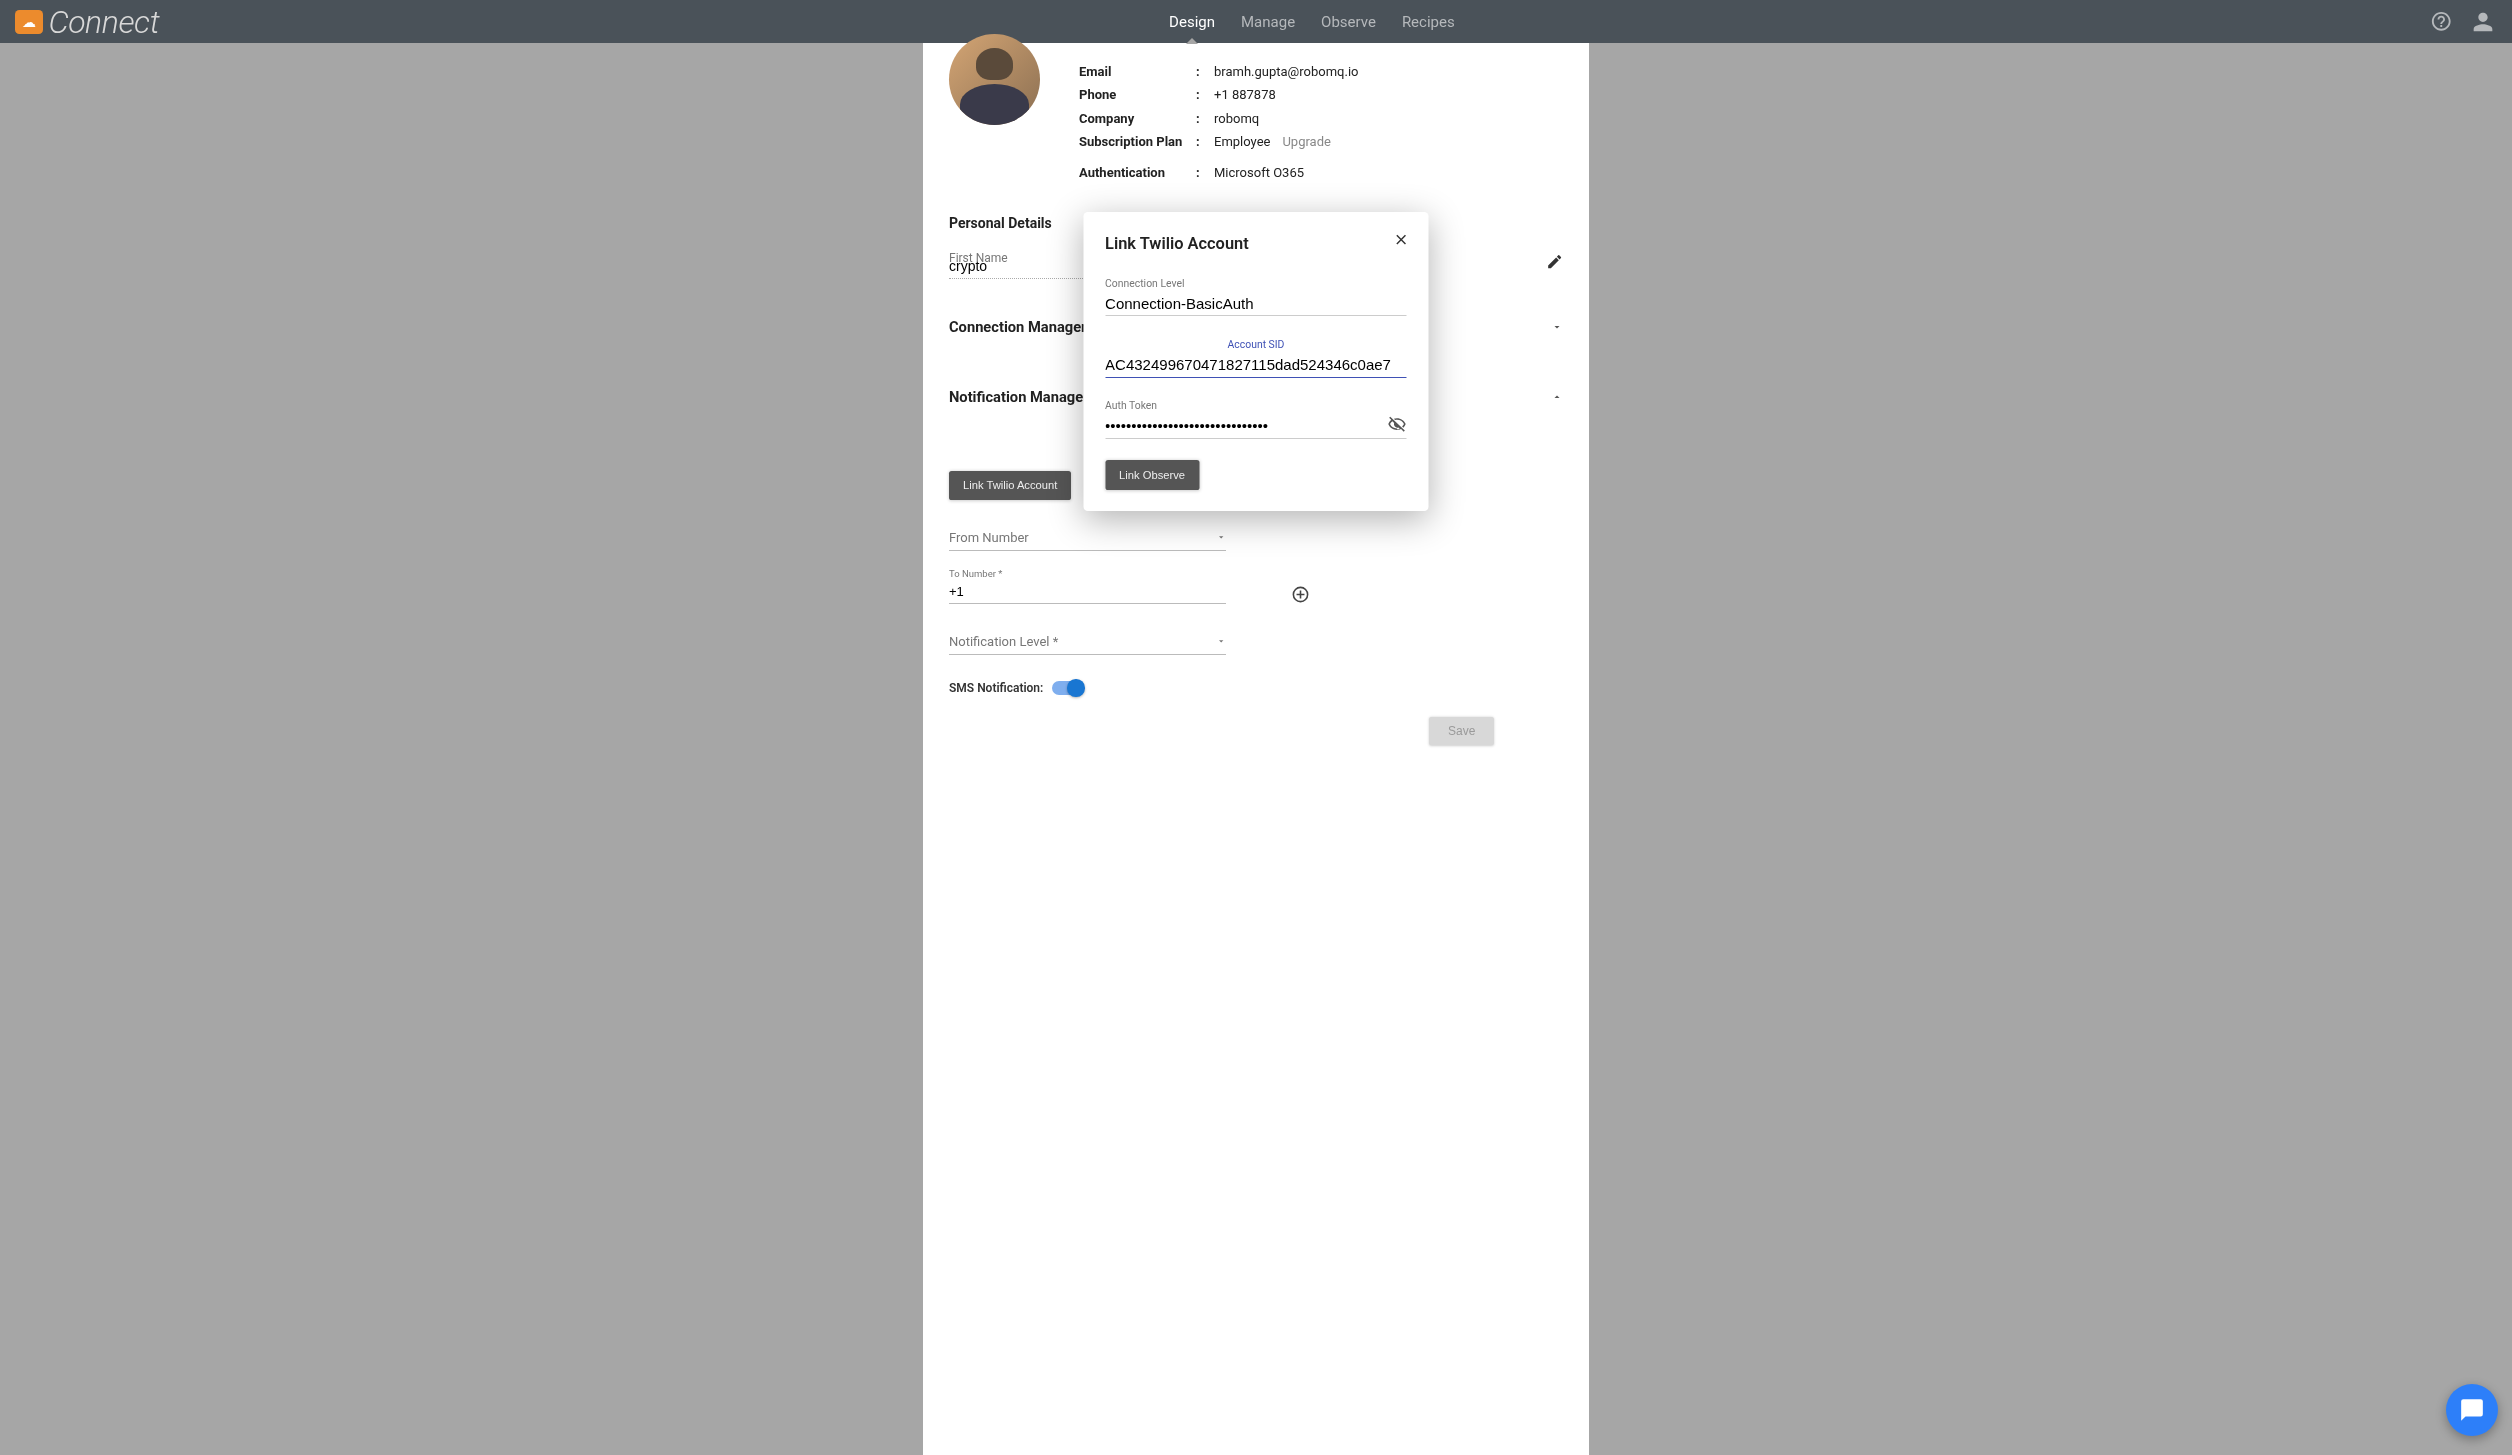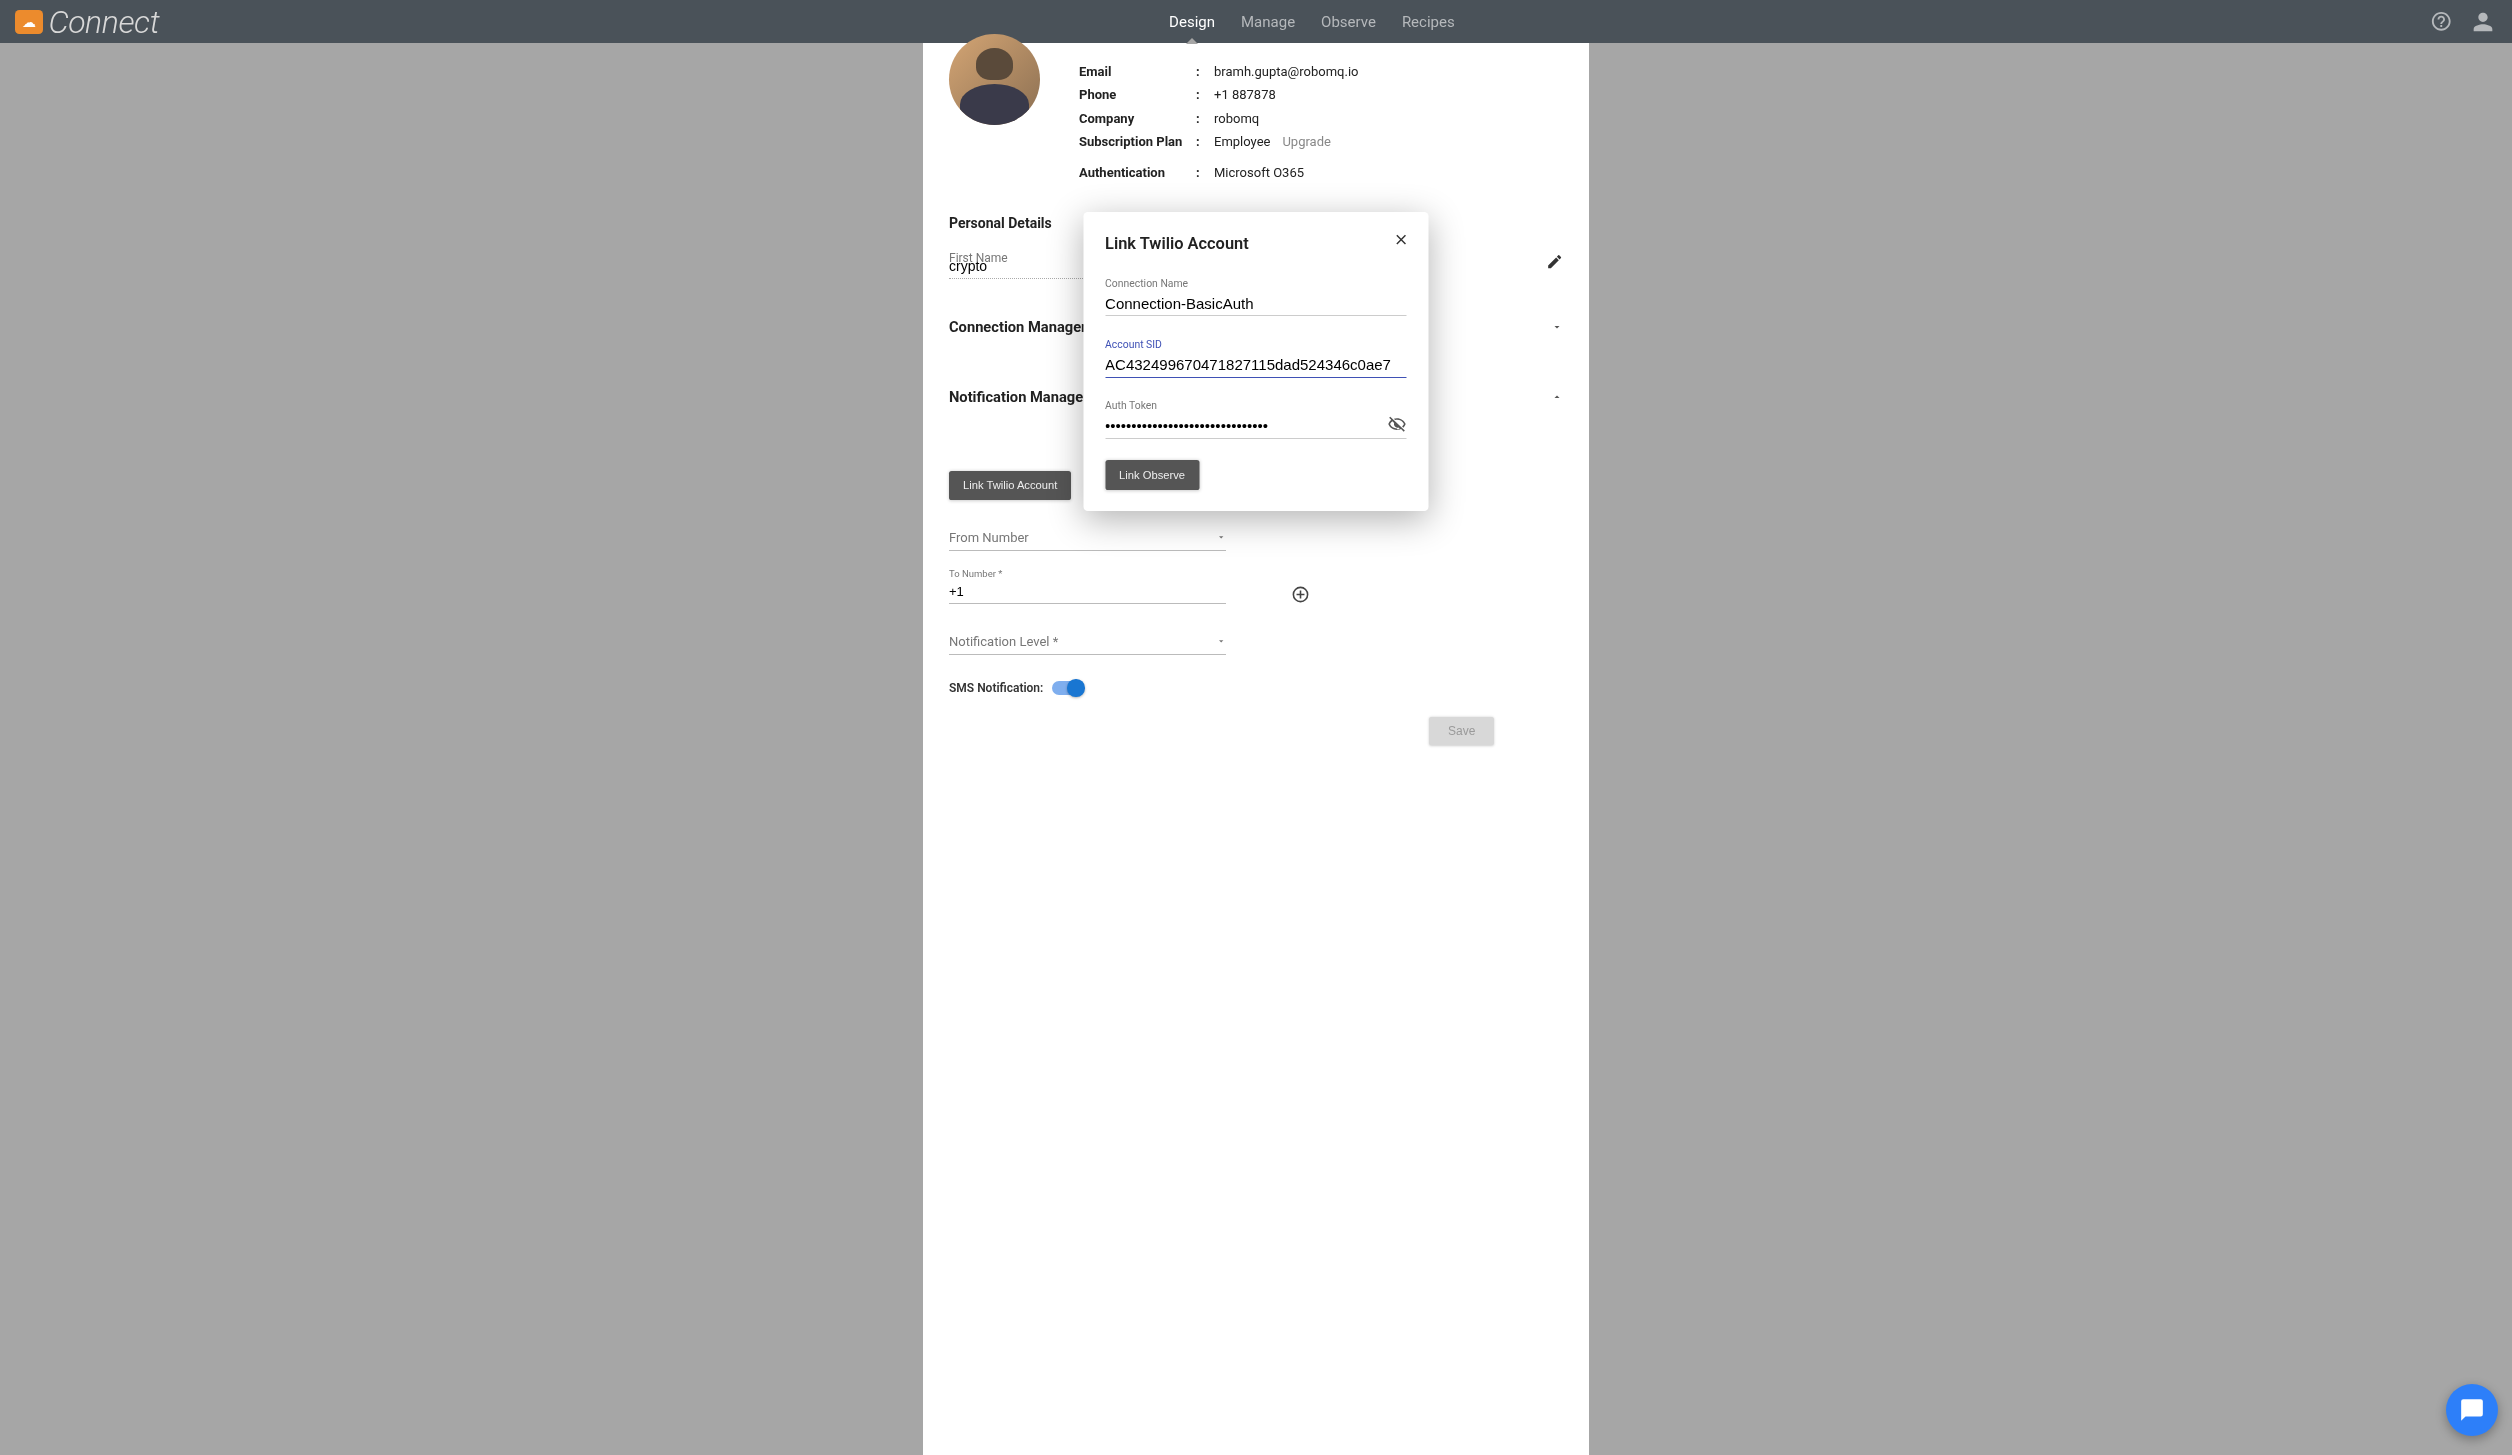--- a/index.html
+++ b/index.html
@@ -345,20 +345,21 @@
     position: relative;
   }
   .modal-field-label {
     font-size: 10.4px;
     color: #777;
     display: block;
     margin-bottom: 1.7px;
   }
   .modal-field-label.focused {
     color: #3f51b5;
+    text-align: center;
   }
   .modal-input {
     border: none;
     border-bottom: 0.9px solid #ccc;
     width: 100%;
     font-size: 15px;
     padding: 3.5px 0;
     outline: none;
     background: transparent;
   }
@@ -512,21 +513,21 @@
   <button class="save-btn">Save</button>
 </div>
 
 <div class="modal">
   <div class="modal-title">Link Twilio Account</div>
   <svg class="modal-close" viewBox="0 0 24 24">
       <path d="M18 6L6 18M6 6l12 12" stroke="#333" stroke-width="2" fill="none"></path>
     </svg>
 
   <div class="modal-field">
-    <span class="modal-field-label">Connection Name</span>
+    <span class="modal-field-label">Connection Level</span>
     <input class="modal-input" value="Connection-BasicAuth" style="">
   </div>
 
   <div class="modal-field">
     <span class="modal-field-label focused">Account SID</span>
     <input class="modal-input focused" value="AC432499670471827115dad524346c0ae7" style="">
   </div>
 
   <div class="modal-field">
     <span class="modal-field-label">Auth Token</span>

